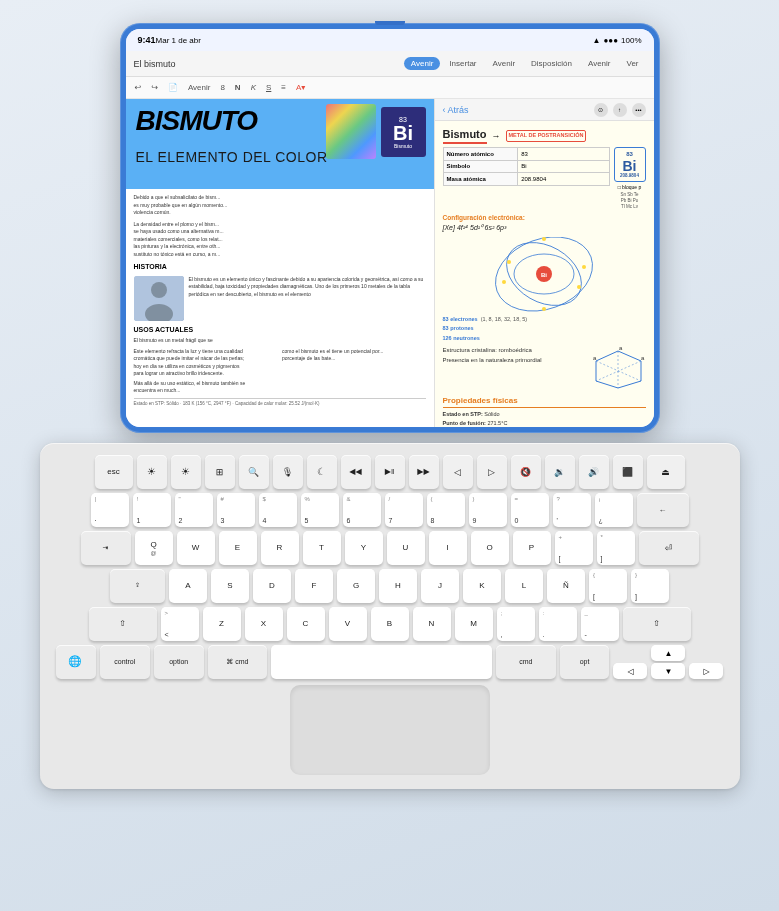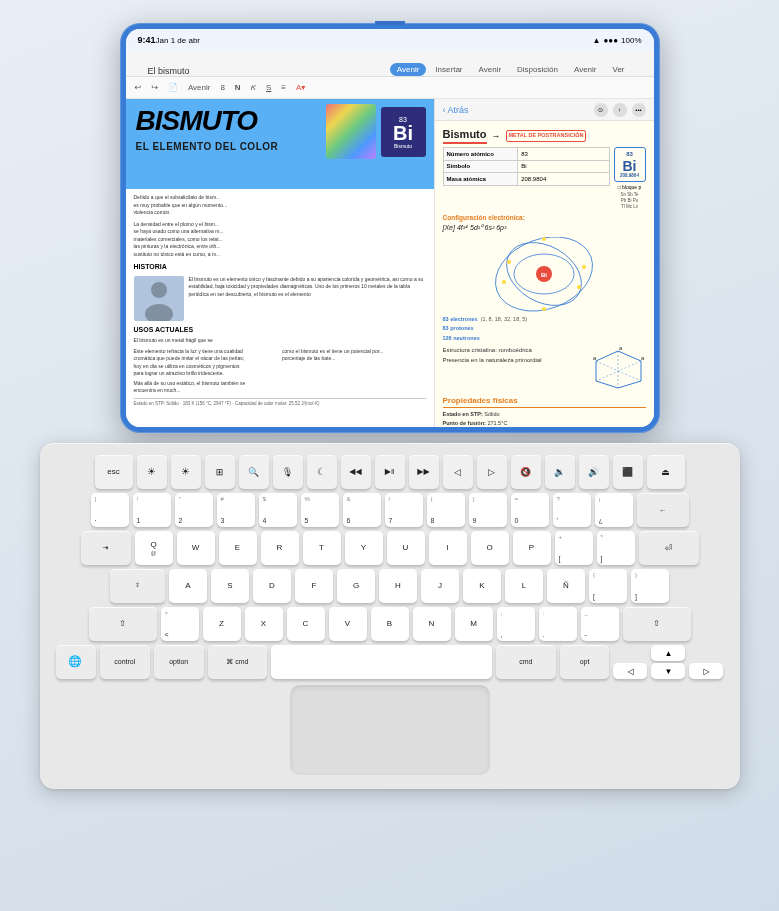--- a/index.html
+++ b/index.html
@@ -69,22 +69,22 @@
     }
     .status-left { display: flex; align-items: center; font-weight: 600; }
     .status-right { display: flex; align-items: center; gap: 3px; font-size: 8px; }
 
     
     .toolbar {
       background: #f5f5f5;
       border-bottom: 1px solid #ddd;
       height: 26px;
       display: flex;
-      align-items: flex-end;
-      padding: 0 22px;
+      align-items: center;
+      padding: 0 8px;
       gap: 6px;
       flex-shrink: 0;
     }
     .doc-title { font-size: 9px; color: #333; flex: 1; }
     .tab-group { display: flex; gap: 2px; }
     .tab-btn {
       padding: 2px 7px;
       border-radius: 10px;
       font-size: 8px;
       cursor: pointer;
@@ -133,25 +133,25 @@
     .bismuto-title {
       font-size: 28px;
       font-weight: 900;
       color: #000;
       line-height: 1;
       letter-spacing: -1px;
       font-style: italic;
     }
 
     .subtitle-el {
-      font-size: 10px;
-      font-weight: 700;
+      font-size: 14px;
+      font-weight: 400;
       color: #1a1a1a;
       letter-spacing: 0.5px;
-      margin-top: 6px;
+      margin-top: 14px;
     }
 
     .element-symbol-box {
       position: absolute;
       right: 8px;
       top: 8px;
       width: 45px;
       height: 50px;
       background: #2d2d7a;
       color: white;
@@ -394,21 +394,21 @@
 <div class="scene">
 
   <div class="ipad-wrapper">
     <div class="ipad-frame">
       <div class="ipad-top-details"></div>
       <div class="ipad-screen">
 
         <div class="status-bar">
           <div class="status-left">
             <span>9:41</span>
-            <span style="font-weight:400; font-size:8px;">Jan 1 de abr</span>
+            <span style="font-weight:400; font-size:8px;">Mar 1 de abr</span>
           </div>
           <div class="status-right">
             <span>▲</span>
             <span>●●●</span>
             <span>100%</span>
           </div>
         </div>
 
         <div class="toolbar">
           <span class="doc-title">El bismuto</span>

